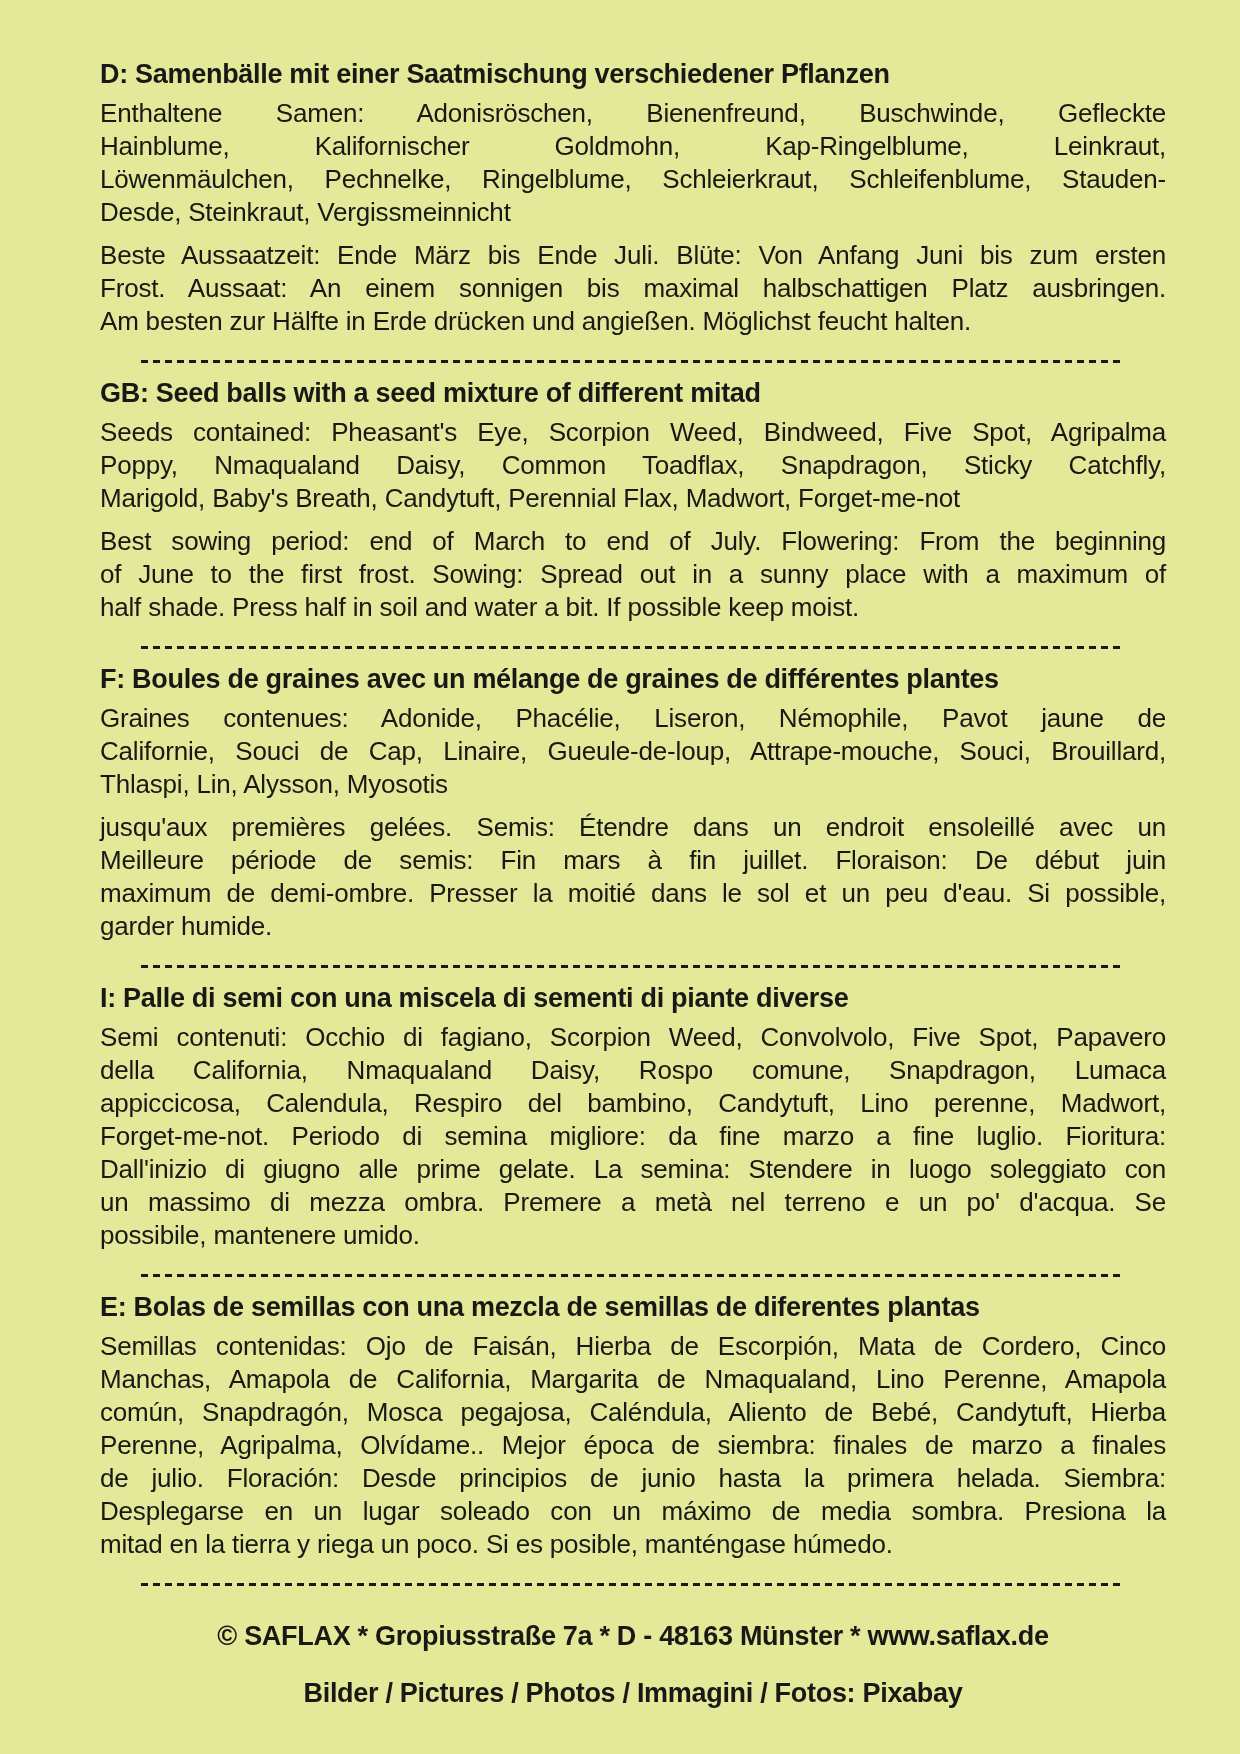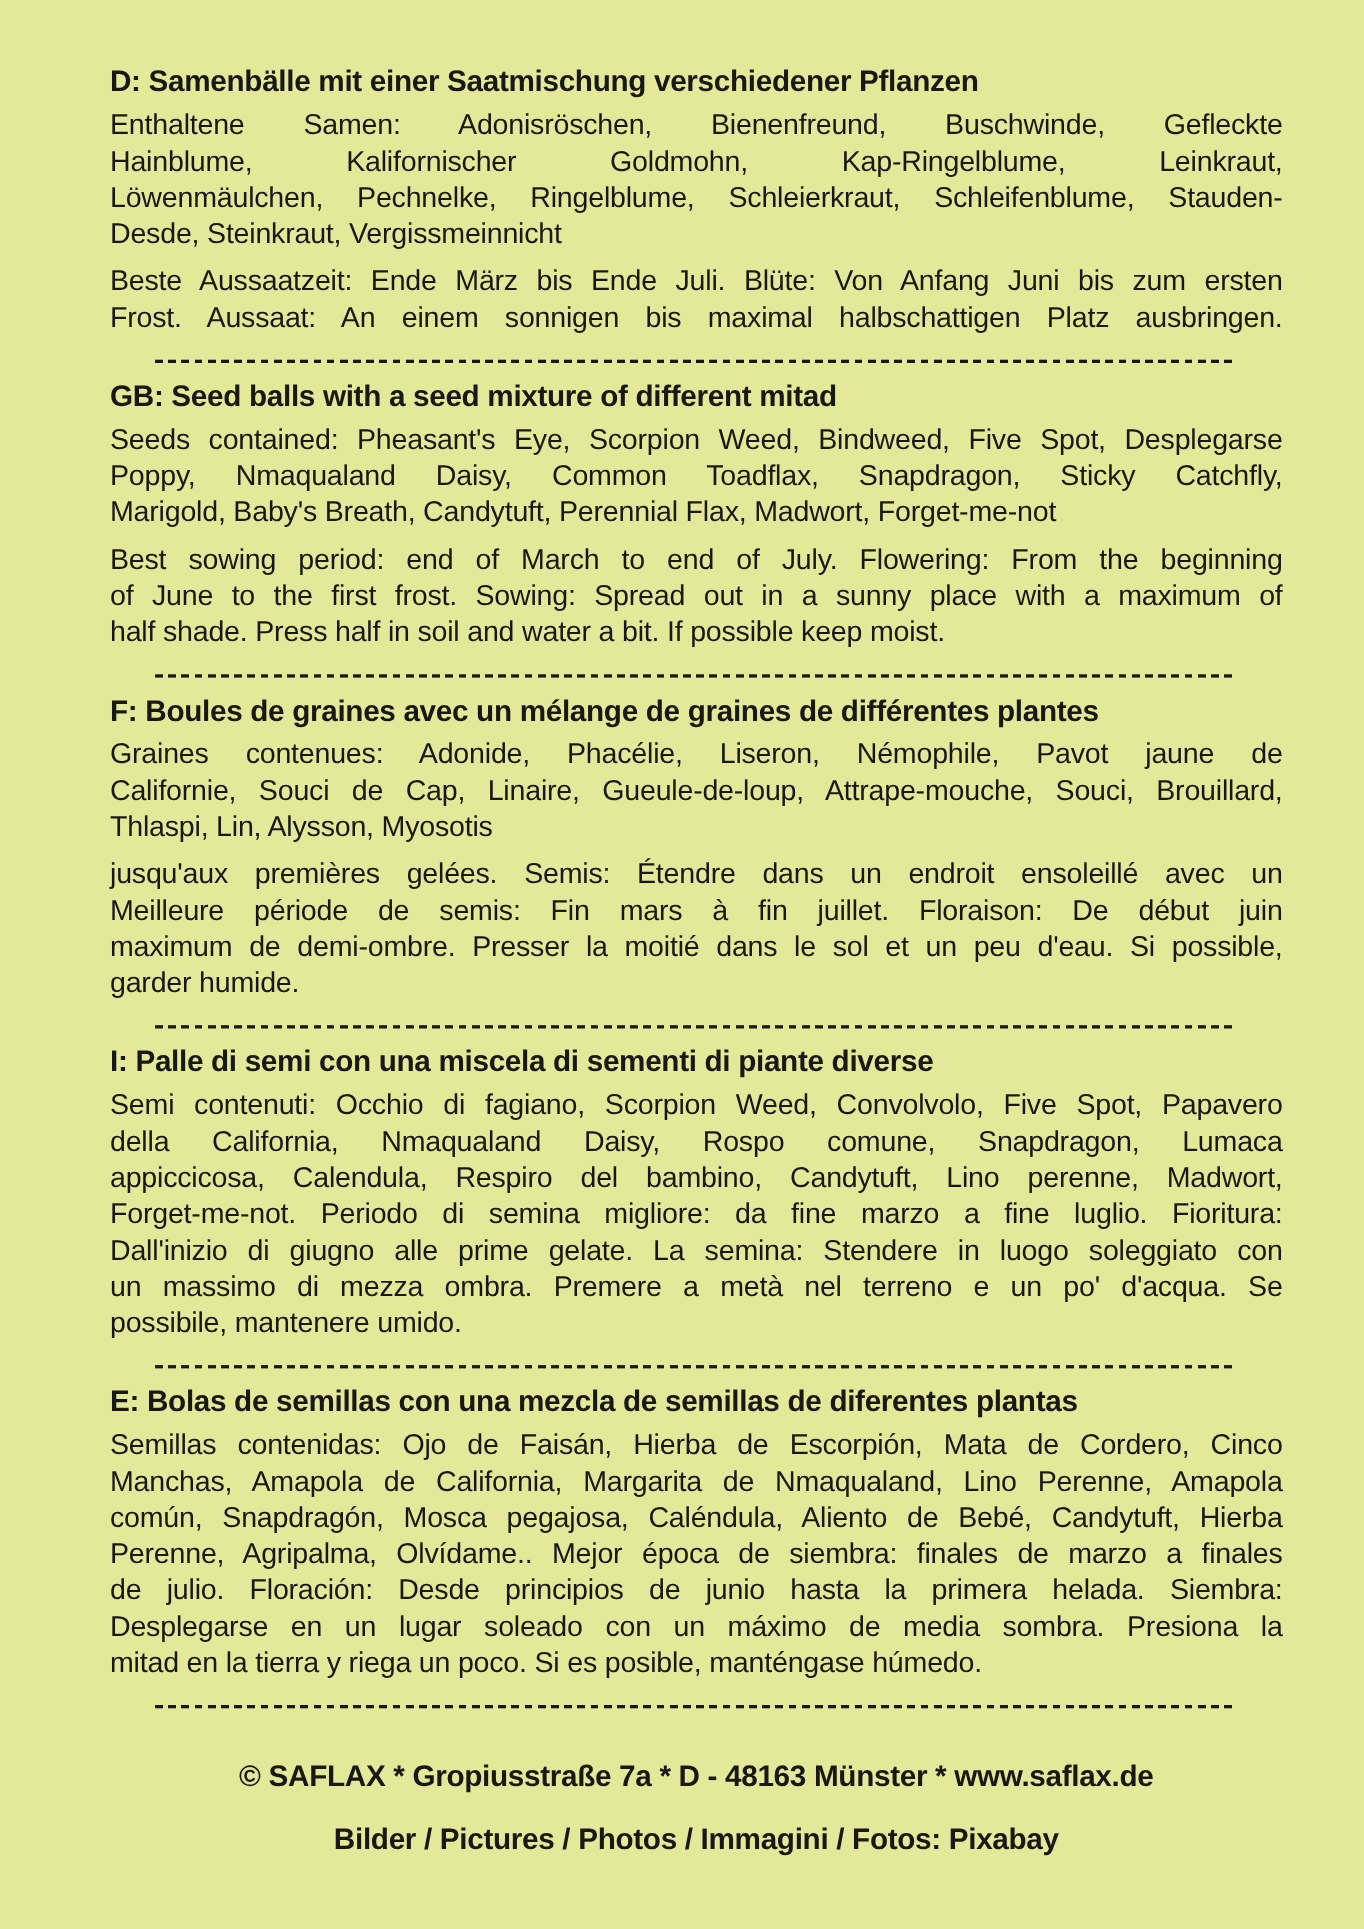--- a/index.html
+++ b/index.html
@@ -46,48 +46,49 @@
       transparent 7px, transparent 12px
     );
   }
   .footer {
     text-align: center;
     font-weight: 700;
     font-size: 27px;
     line-height: 33px;
     letter-spacing: -0.3px;
   }
-  .footer-line1 { margin-top: 32px; }
+  .footer-line1 { margin-top: 20px; }
   .footer-line2 { margin-top: 24px; }
 </style>
 </head>
 <body>
 
 <main class="sheet">
   <div>
       <section class="section">
         <h2 class="heading" style="margin: 0px 0px 6px;">D: Samenbälle mit einer Saatmischung verschiedener Pflanzen</h2>
         <div class="para">
           <div class="line"><span class="b">Enthaltene Samen:</span><span class="r"> Adonisröschen, Bienenfreund, Buschwinde, Gefleckte</span></div>
           <div class="line"><span class="r">Hainblume, Kalifornischer Goldmohn, Kap-Ringelblume, Leinkraut,</span></div>
           <div class="line"><span class="r">Löwenmäulchen, Pechnelke, Ringelblume, Schleierkraut, Schleifenblume, Stauden-</span></div>
           <div class="line last"><span class="r">Desde, Steinkraut, Vergissmeinnicht</span></div>
         </div>
         <div class="para">
           <div class="line"><span class="b">Beste Aussaatzeit</span><span class="r">: Ende März bis Ende Juli. </span><span class="b">Blüte</span><span class="r">: Von Anfang Juni bis zum ersten</span></div>
           <div class="line"><span class="r">Frost. </span><span class="b">Aussaat:</span><span class="r"> An einem sonnigen bis maximal halbschattigen Platz ausbringen.</span></div>
+          <div class="line last"><span class="r">Am besten zur Hälfte in Erde drücken und angießen. Möglichst feucht halten.</span></div>
         </div>
       </section>
       <div class="sep-wrap">
         <div class="sep"></div>
       </div>
       <section class="section">
         <h2 class="heading" style="margin: 0px 0px 6px;">GB: Seed balls with a seed mixture of different mitad</h2>
         <div class="para">
-          <div class="line"><span class="b">Seeds contained:</span><span class="r"> Pheasant's Eye, Scorpion Weed, Bindweed, Five Spot, Desplegarse</span></div>
+          <div class="line"><span class="b">Seeds contained:</span><span class="r"> Pheasant's Eye, Scorpion Weed, Bindweed, Five Spot, Agripalma</span></div>
           <div class="line"><span class="r">Poppy, Nmaqualand Daisy, Common Toadflax, Snapdragon, Sticky Catchfly,</span></div>
           <div class="line last"><span class="r">Marigold, Baby's Breath, Candytuft, Perennial Flax, Madwort, Forget-me-not</span></div>
         </div>
         <div class="para">
           <div class="line"><span class="b">Best sowing period</span><span class="r">: end of March to end of July. </span><span class="b">Flowering:</span><span class="r"> From the beginning</span></div>
           <div class="line"><span class="r">of June to the first frost. </span><span class="b">Sowing:</span><span class="r"> Spread out in a sunny place with a maximum of</span></div>
           <div class="line last"><span class="r">half shade. Press half in soil and water a bit. If possible keep moist.</span></div>
         </div>
       </section>
       <div class="sep-wrap">

